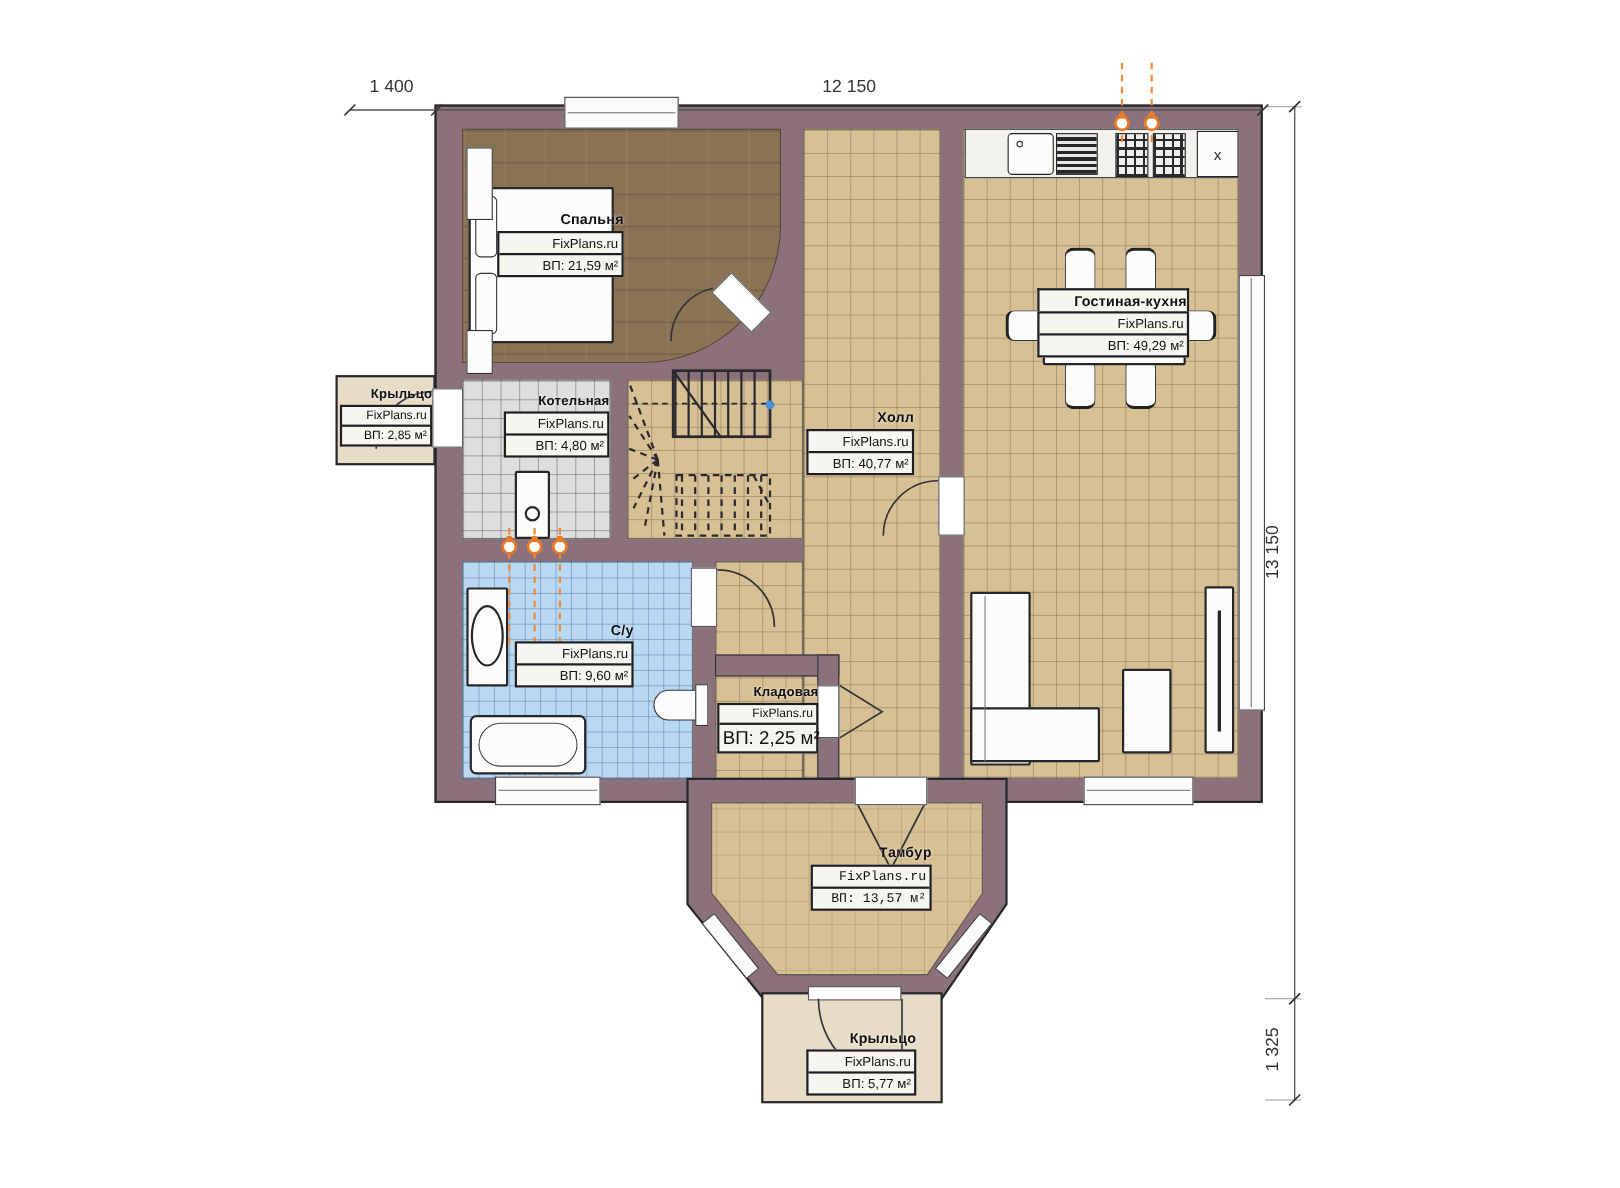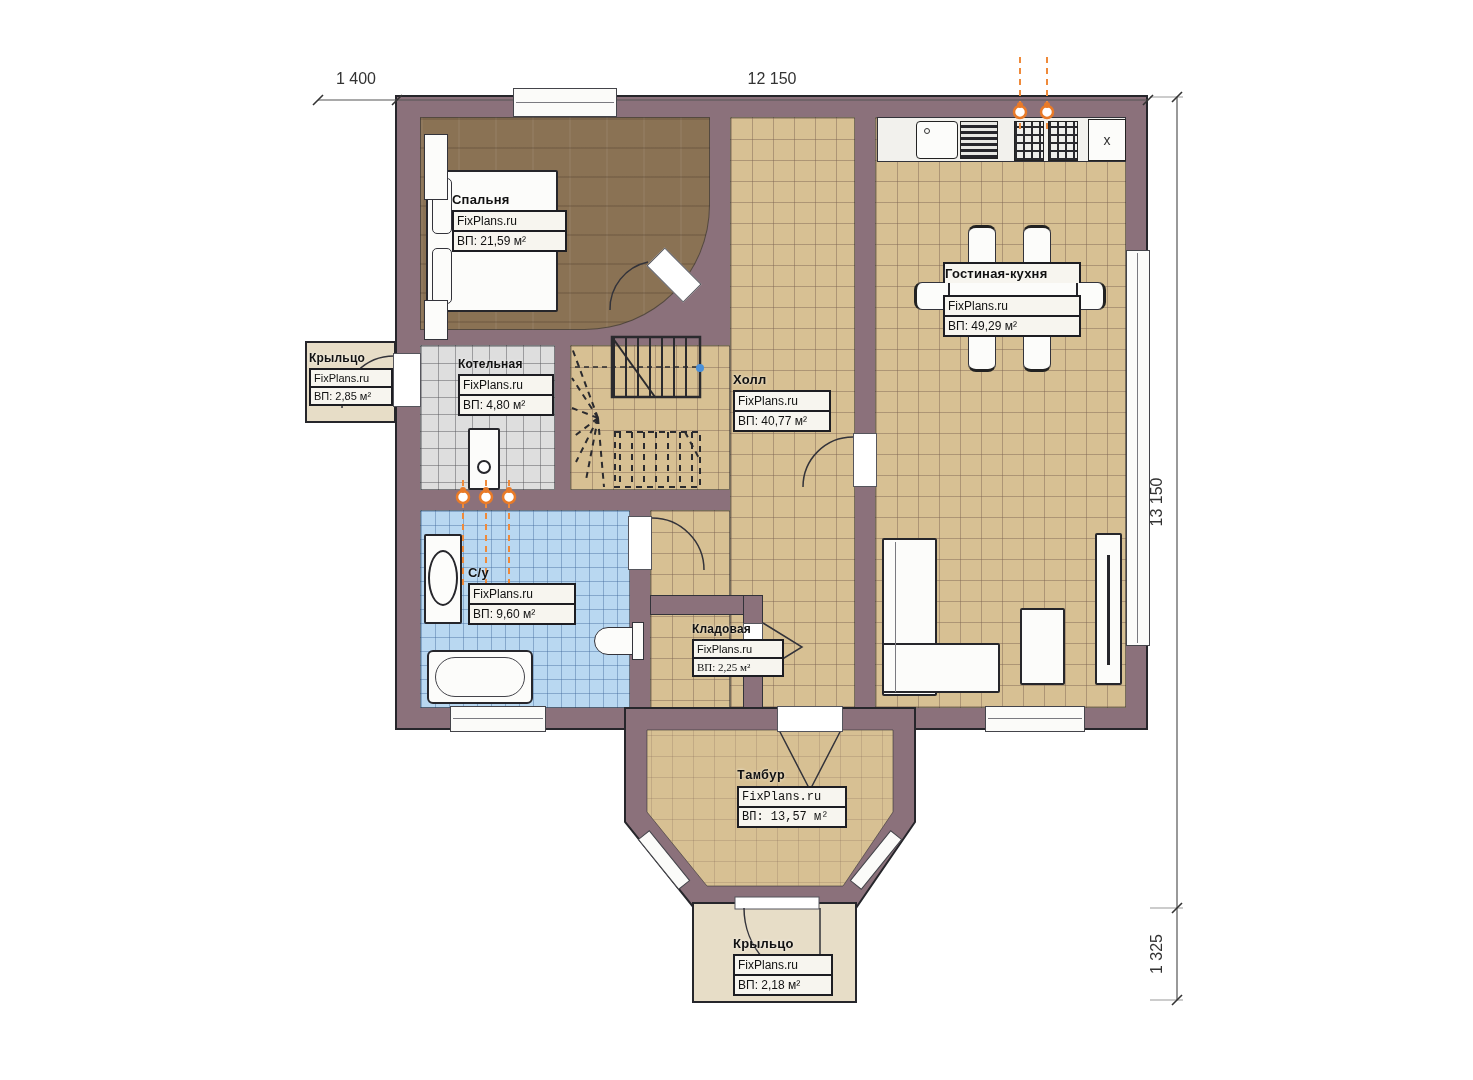--- a/index.html
+++ b/index.html
@@ -26,21 +26,21 @@
         background-image:linear-gradient(rgba(70,110,160,.45) 1px,transparent 1px),
                          linear-gradient(90deg,rgba(70,110,160,.45) 1px,transparent 1px);
         background-size:14px 14px;}
   
   .furn{background:#fcfcfa;border:2px solid #26262b;border-radius:2px;}
   .furn-thin{background:#fcfcfa;border:1px solid #33333a;}
   .opening{background:#ffffff;border:1px solid #55555c;}
   .window{background:#fbfbf9;border:1px solid #44444a;}
   .winline{background:#7a7a80;}
   
-  .room-label{position:absolute;z-index:10;text-align:left;color:#111;}
+  .room-label{position:absolute;z-index:10;text-align:right;color:#111;}
   .room-label .rname{font-weight:bold;font-size:13px;letter-spacing:.2px;margin-bottom:3px;
                      text-shadow:0 0 3px rgba(255,255,255,.8);}
   .room-label.sm .rname{font-size:12px;}
   .room-label .rbox{background:#f7f5ef;border:2px solid #1d1d22;}
   .room-label .rrow{font-size:12px;padding:2px 3px;white-space:nowrap;}
   .room-label .rrow + .rrow{border-top:2px solid #1d1d22;}
   .mesh{background-color:#efefec;
         background-image:repeating-linear-gradient(90deg,#2a2a2e 0 2px,transparent 2px 8px),
                          repeating-linear-gradient(0deg,#2a2a2e 0 2px,transparent 2px 8px);
         border:1.5px solid #222;}
@@ -250,40 +250,40 @@
 
   <div class="room-label" style="left:733px;top:372px;width:98px;">
     <div class="rname">Холл</div>
     <div class="rbox">
       <div class="rrow">FixPlans.ru</div>
       <div class="rrow">ВП: 40,77 м²</div>
     </div>
   </div>
 
   <div class="room-label" style="left:943px;top:262px;width:138px;">
-    <div class="rname" style="background:#f7f5ef;border:2px solid #1d1d22;border-bottom:none;margin-bottom:12px;padding:2px 0;">Гостиная-кухня</div>
+    <div class="rname" style="background:#f7f5ef;border:2px solid #1d1d22;border-bottom:none;margin-bottom:0;padding:2px 0;">Гостиная-кухня</div>
     <div class="rbox">
       <div class="rrow">FixPlans.ru</div>
       <div class="rrow">ВП: 49,29 м²</div>
     </div>
   </div>
 
   <div class="room-label" style="left:468px;top:565px;width:108px;">
     <div class="rname">С/у</div>
     <div class="rbox">
       <div class="rrow">FixPlans.ru</div>
       <div class="rrow">ВП: 9,60 м²</div>
     </div>
   </div>
 
-  <div class="room-label sm" style="left:652px;top:622px;width:92px;padding-left:40px;">
+  <div class="room-label sm" style="left:652px;top:622px;width:92px;">
     <div class="rname">Кладовая</div>
     <div class="rbox">
       <div class="rrow" style="font-size:11px;">FixPlans.ru</div>
-      <div class="rrow" style="font-size:11px;font-family:Liberation Serif, serif;">ВП: 2,25 м²</div>
+      <div class="rrow" style="font-size:17px;">ВП: 2,25 м²</div>
     </div>
   </div>
 
   <div class="room-label" style="left:737px;top:768px;width:110px;font-family:Liberation Mono, monospace;">
     <div class="rname">Тамбур</div>
     <div class="rbox">
       <div class="rrow">FixPlans.ru</div>
       <div class="rrow">ВП: 13,57 м²</div>
     </div>
   </div>
@@ -293,17 +293,17 @@
     <div class="rbox">
       <div class="rrow" style="font-size:11px;">FixPlans.ru</div>
       <div class="rrow" style="font-size:11px;">ВП: 2,85 м²</div>
     </div>
   </div>
 
   <div class="room-label" style="left:733px;top:936px;width:100px;">
     <div class="rname">Крыльцо</div>
     <div class="rbox">
       <div class="rrow">FixPlans.ru</div>
-      <div class="rrow">ВП: 2,18 м²</div>
+      <div class="rrow">ВП: 5,77 м²</div>
     </div>
   </div>
 
 </div>
 
 </body></html>

